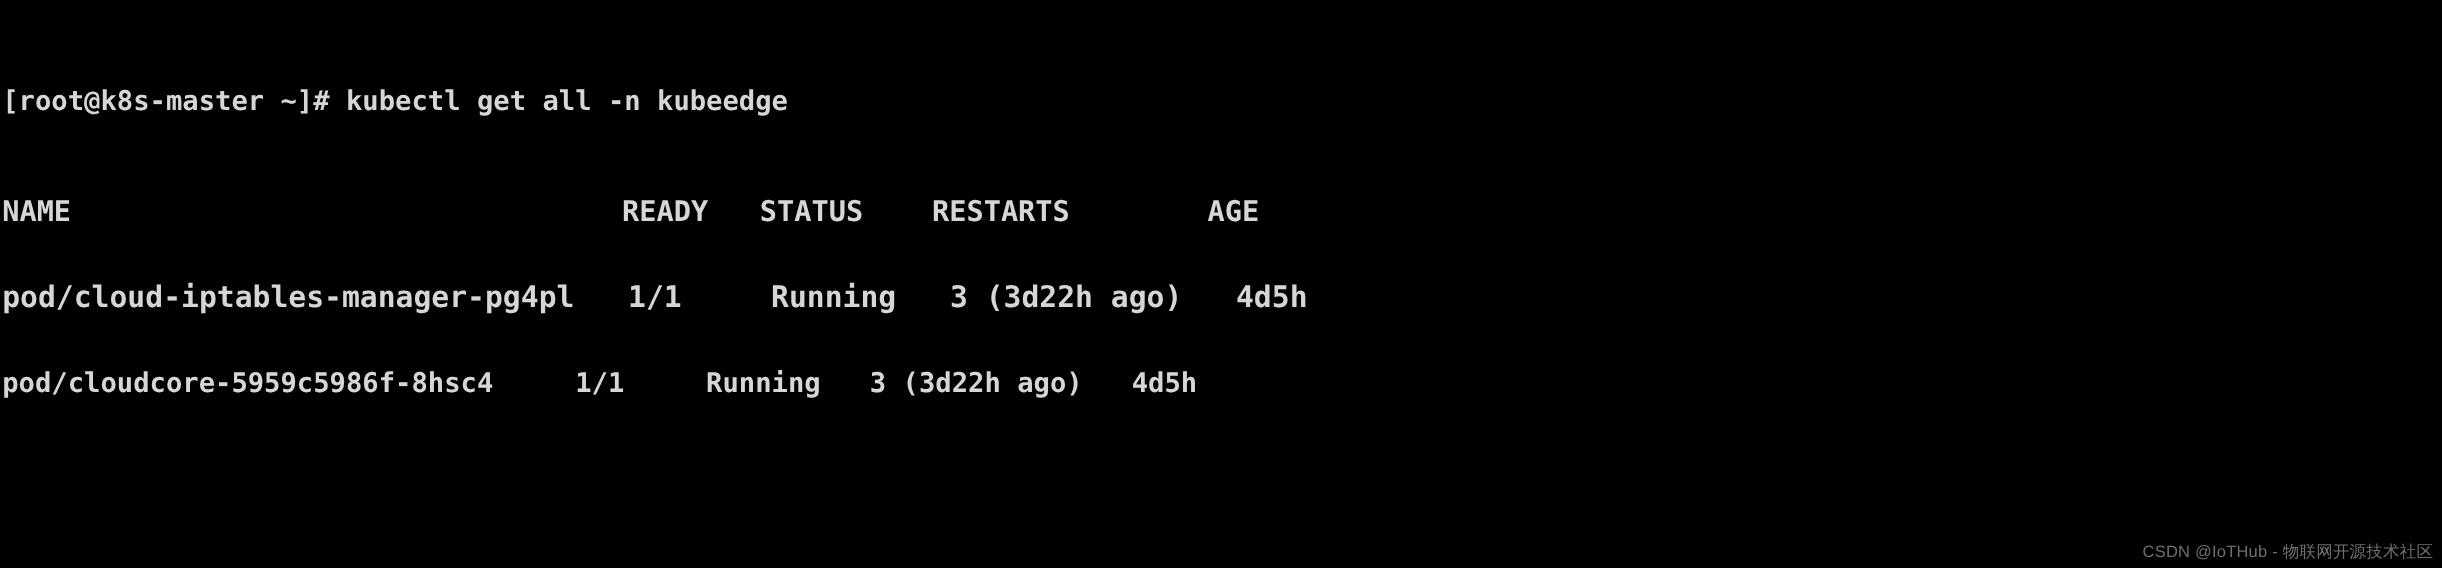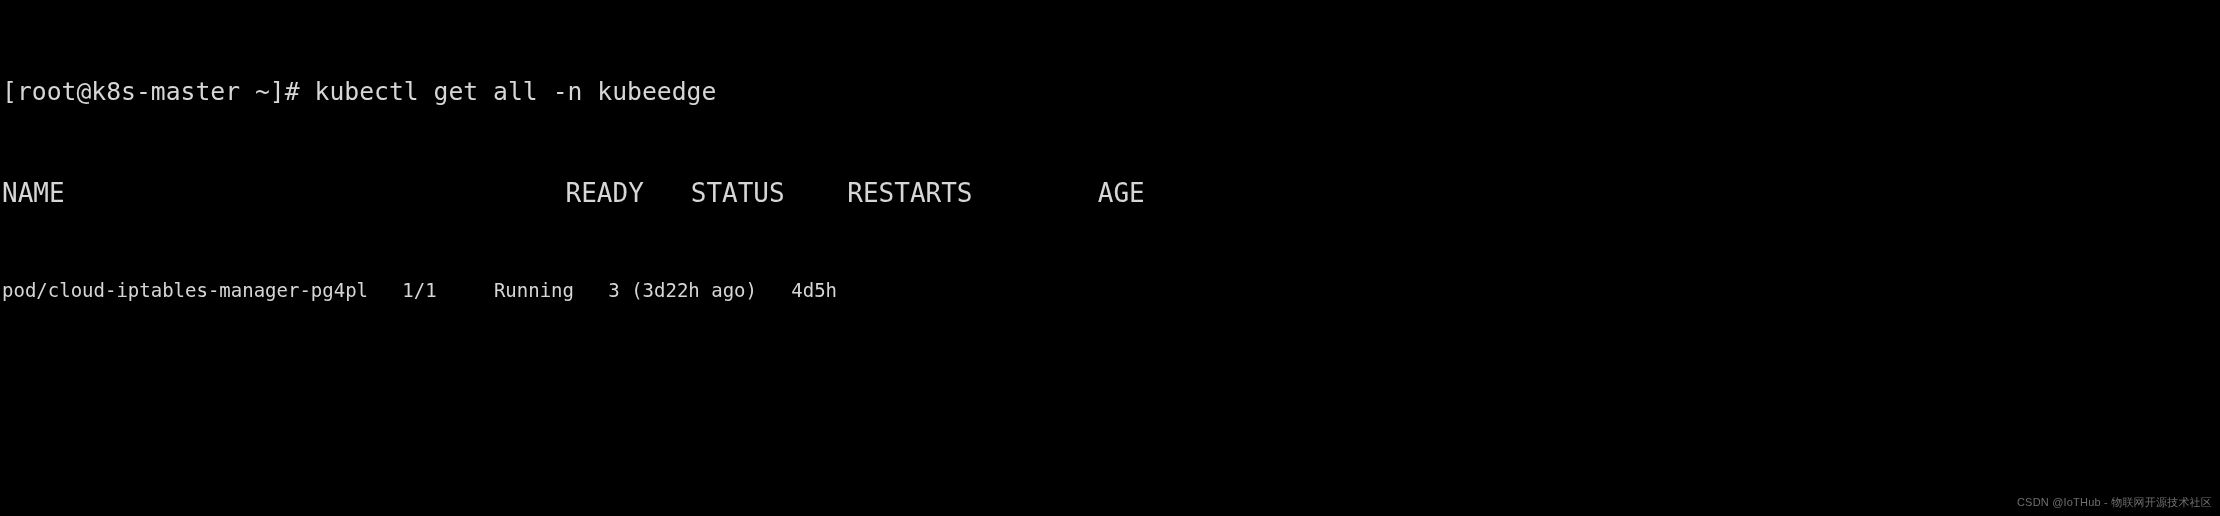--- a/index.html
+++ b/index.html
@@ -28,45 +28,47 @@
     white-space: pre;
     letter-spacing: 0px;
   }
   .line {
     white-space: pre;
     height: 25.6px;
     font-family: "DejaVu Sans Mono", "Liberation Mono", monospace;
     font-size: 21px;
     line-height: 25.6px;
     color: #d6d6d6;
+    font-weight: bold;
   }
   .line.blank {
     color: transparent;
   }
   .watermark {
     position: absolute;
     right: 8px;
     bottom: 3px;
     font-family: "Liberation Sans", "DejaVu Sans", sans-serif;
-    font-size: 11px;
+    font-size: 15px;
     line-height: 22px;
     color: #6f6f6f;
     white-space: pre;
     letter-spacing: 0.2px;
   }
 </style>
 </head>
 <body style="background: rgb(0, 0, 0);">
 
 <div id="terminal" style="background: rgb(0, 0, 0); color: rgb(214, 214, 214); font-size: 24.723px;">
 
   <div class="line" style="font-size: 24.723px;">[root@k8s-master ~]# kubectl get all -n kubeedge</div>
 
   <div class="line" style="font-size: 26px;">NAME                                READY   STATUS    RESTARTS        AGE</div>
-  <div class="line" style="font-size: 19px; margin-top: 20px;">pod/cloud-iptables-manager-pg4pl   1/1     Running   3 (3d22h ago)   4d5h</div>
+  <div class="line" style="font-size: 27px;">pod/cloud-iptables-manager-pg4pl   1/1     Running   3 (3d22h ago)   4d5h</div>
+  <div class="line" style="font-size: 24.723px;">pod/cloudcore-5959c5986f-8hsc4     1/1     Running   3 (3d22h ago)   4d5h</div>
 
   <div class="line blank" style="font-size: 24.723px;"> </div>
 
   
   
 
   
 
   
   

